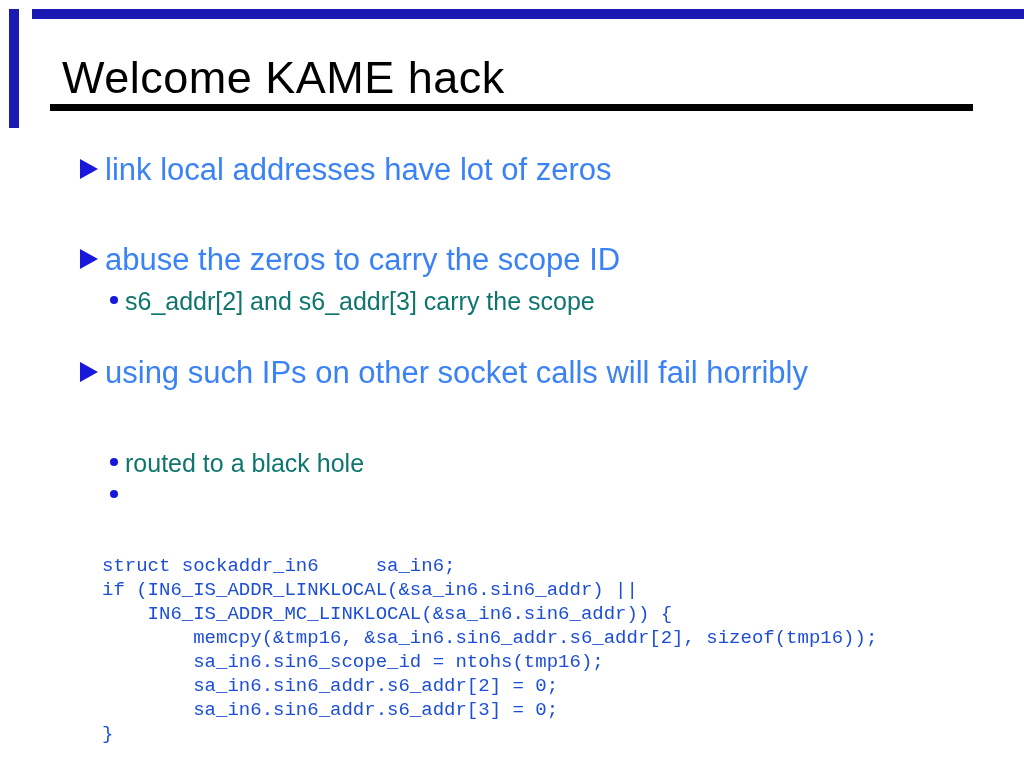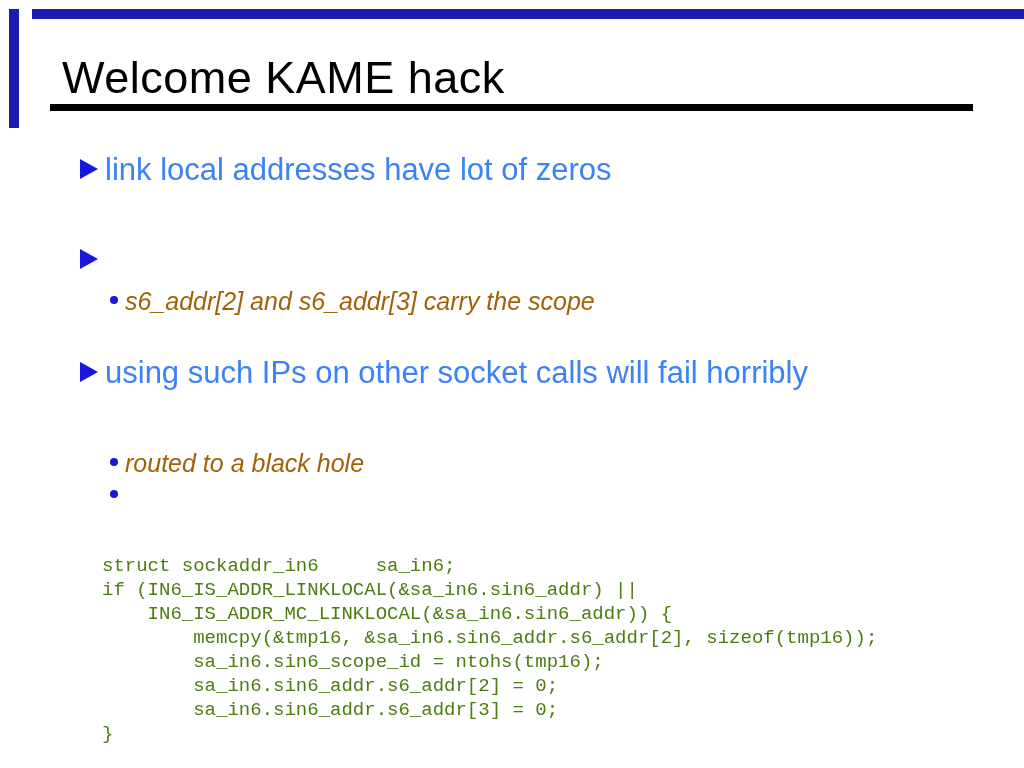--- a/index.html
+++ b/index.html
@@ -60,22 +60,21 @@
     left: 105px;
     font-size: 31px;
     line-height: 46px;
     color: #3b82f6;
   }
   .sub-text {
     position: absolute;
     left: 125px;
     font-size: 25px;
     line-height: 33px;
-    color: #a16207;
-    font-style: italic;
+    color: #0f766e;
   }
   .tri {
     position: absolute;
     left: 80px;
     width: 0;
     height: 0;
     border-top: 10px solid transparent;
     border-bottom: 10px solid transparent;
     border-left: 18px solid #1818dd;
   }
@@ -89,21 +88,21 @@
   }
   
   .code-block {
     position: absolute;
     left: 102px;
     top: 554px;
     margin: 0;
     font-family: "Liberation Mono", monospace;
     font-size: 19px;
     line-height: 24px;
-    color: #4d7c0f;
+    color: #1d4ed8;
   }
   .code-line {
     white-space: pre;
     height: 24px;
   }
 </style>
 </head>
 <body>
 
 <div class="slide">
@@ -111,20 +110,21 @@
   <div class="frame-top-bar"></div>
   <div class="frame-left-bar"></div>
 
   <h1 class="title">Welcome KAME hack</h1>
   <div class="title-underline"></div>
 
   <span class="tri" style="top:159px"></span>
   <div class="bullet-text" style="top:147px">link local addresses have lot of zeros</div>
 
   <span class="tri" style="top:249px"></span>
+  <div class="bullet-text" style="top:237px">abuse the zeros to carry the scope ID</div>
 
   <span class="dot" style="top:296px"></span>
   <div class="sub-text" style="top:285px">s6_addr[2] and s6_addr[3] carry the scope</div>
 
   <span class="tri" style="top:362px"></span>
   <div class="bullet-text" style="top:350px; width:780px">using such IPs on other socket calls will fail horribly</div>
 
   <span class="dot" style="top:458px"></span>
   <div class="sub-text" style="top:447px">routed to a black hole</div>
 

